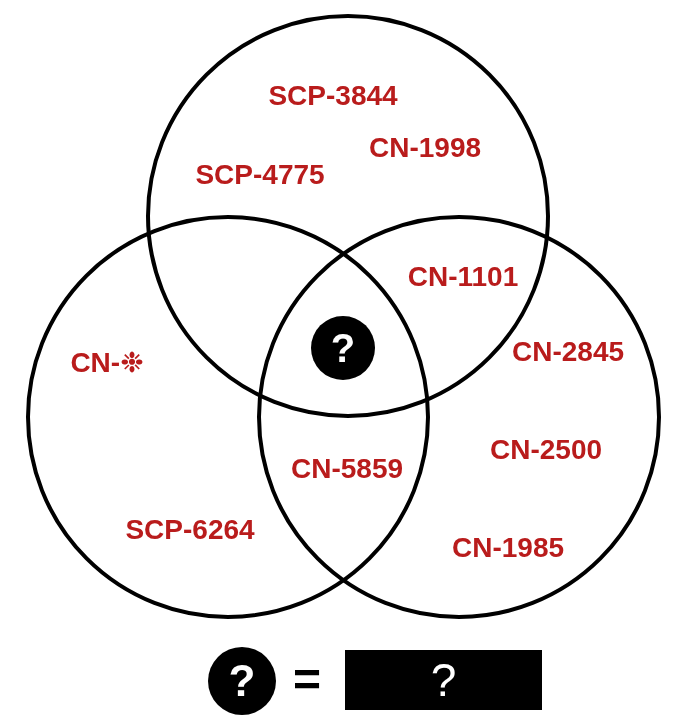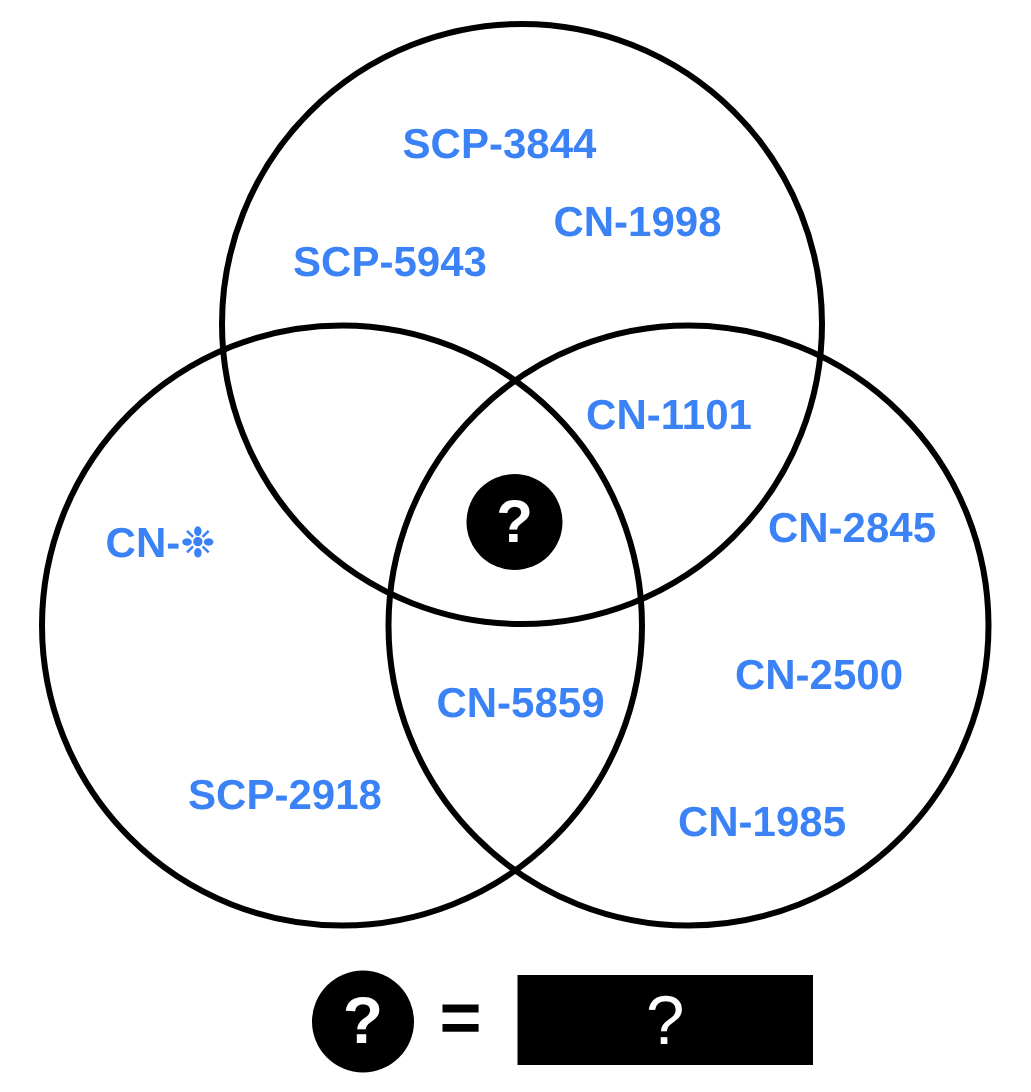--- a/index.html
+++ b/index.html
@@ -23,21 +23,21 @@
   .venn-svg circle {
     fill: none;
     stroke: #000000;
     stroke-width: 4;
   }
   .vlabel {
     position: absolute;
     transform: translate(-50%, -50%);
     font-size: 28px;
     font-weight: 700;
-    color: #3b82f6;
+    color: #b91c1c;
     white-space: nowrap;
     letter-spacing: 0px;
   }
   .marker-badge {
     position: absolute;
     transform: translate(-50%, -50%);
     background: #000000;
     border-radius: 50%;
     color: #ffffff;
     display: flex;
@@ -89,27 +89,27 @@
 <div class="stage">
 
   <svg class="venn-svg" width="687" height="728" viewBox="0 0 687 728">
     <circle cx="348" cy="216" r="200"></circle>
     <circle cx="228" cy="417" r="200"></circle>
     <circle cx="459" cy="417" r="200"></circle>
   </svg>
 
   <div class="vlabel" style="left:333px; top:96px">SCP-3844</div>
   <div class="vlabel" style="left:425px; top:148px">CN-1998</div>
-  <div class="vlabel" style="left:260px; top:175px">SCP-5943</div>
-  <div class="vlabel" style="left:446px; top:277px">CN-1101</div>
+  <div class="vlabel" style="left:260px; top:175px">SCP-4775</div>
+  <div class="vlabel" style="left:463px; top:277px">CN-1101</div>
   <div class="vlabel" style="left:107px; top:362px">CN-❉</div>
   <div class="vlabel" style="left:568px; top:352px">CN-2845</div>
   <div class="vlabel" style="left:546px; top:450px">CN-2500</div>
   <div class="vlabel" style="left:347px; top:469px">CN-5859</div>
-  <div class="vlabel" style="left:190px; top:530px">SCP-2918</div>
+  <div class="vlabel" style="left:190px; top:530px">SCP-6264</div>
   <div class="vlabel" style="left:508px; top:548px">CN-1985</div>
 
   <div class="marker-badge center">
     <span>?</span>
   </div>
 
   <div class="marker-badge legend">
     <span>?</span>
   </div>
 

